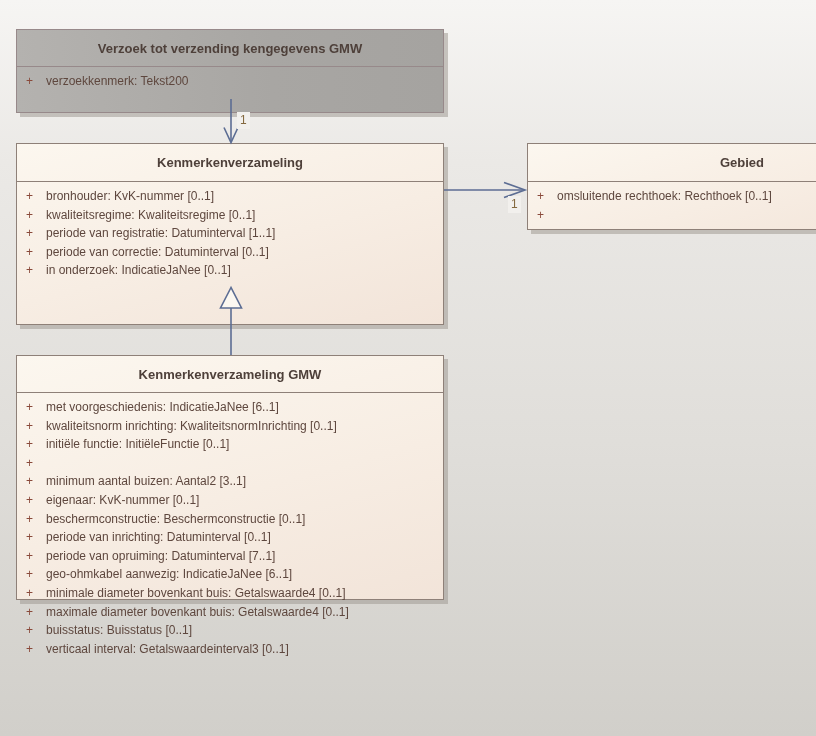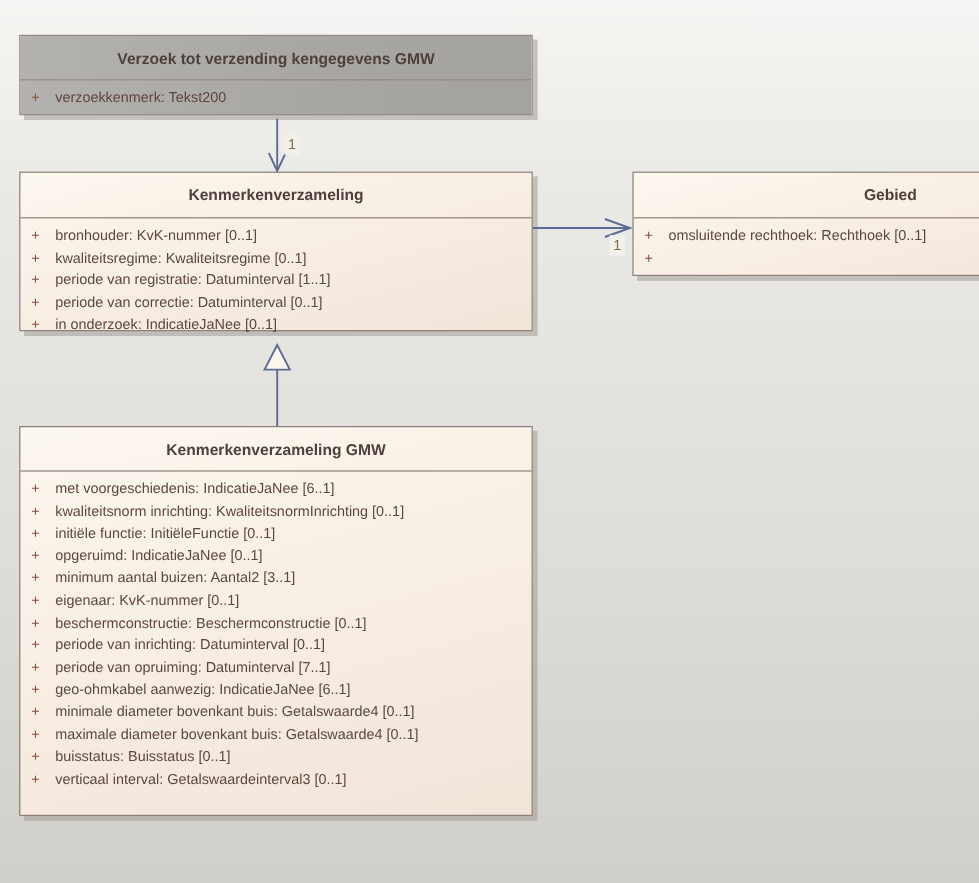--- a/index.html
+++ b/index.html
@@ -45,31 +45,31 @@
   svg.connectors .edge{pointer-events:stroke;}
   .mult{
     position:absolute;z-index:3;
     font-size:12px;color:#84693f;
     background:#f2f0ed;padding:0 3px;line-height:17px;
   }
 </style>
 </head>
 <body>
 
-<div class="class-box gray" style="left:16px;top:29px;width:428px;height:67px;">
+<div class="class-box gray" style="left:16px;top:29px;width:428px;height:84px;">
   <div class="hdr" style="height:37px;">Verzoek tot verzending kengegevens GMW</div>
   <div class="attrs">
       <div class="attr-row">
         <span class="vis">+</span>
         <span>verzoekkenmerk: Tekst200</span>
       </div>
     </div>
 </div>
 
-<div class="class-box cream" style="left:16px;top:143px;width:428px;height:133px;">
+<div class="class-box cream" style="left:16px;top:143px;width:428px;height:182px;">
   <div class="hdr" style="height:38px;">Kenmerkenverzameling</div>
   <div class="attrs">
       <div class="attr-row">
         <span class="vis">+</span>
         <span>bronhouder: KvK-nummer [0..1]</span>
       </div>
       <div class="attr-row">
         <span class="vis">+</span>
         <span>kwaliteitsregime: Kwaliteitsregime [0..1]</span>
       </div>
@@ -94,38 +94,37 @@
       <div class="attr-row">
         <span class="vis">+</span>
         <span>omsluitende rechthoek: Rechthoek [0..1]</span>
       </div>
       <div class="attr-row">
         <span class="vis">+</span>
       </div>
     </div>
 </div>
 
-<div class="class-box cream" style="left:16px;top:355px;width:428px;height:325px;">
+<div class="class-box cream" style="left:16px;top:355px;width:428px;height:245px;">
   <div class="hdr" style="height:37px;">Kenmerkenverzameling GMW</div>
   <div class="attrs">
       <div class="attr-row">
         <span class="vis">+</span>
         <span>met voorgeschiedenis: IndicatieJaNee [6..1]</span>
       </div>
       <div class="attr-row">
         <span class="vis">+</span>
         <span>kwaliteitsnorm inrichting: KwaliteitsnormInrichting [0..1]</span>
       </div>
       <div class="attr-row">
         <span class="vis">+</span>
         <span>initiële functie: InitiëleFunctie [0..1]</span>
       </div>
       <div class="attr-row">
         <span class="vis">+</span>
-        <span>opgeruimd: IndicatieJaNee [0..1]</span>
       </div>
       <div class="attr-row">
         <span class="vis">+</span>
         <span>minimum aantal buizen: Aantal2 [3..1]</span>
       </div>
       <div class="attr-row">
         <span class="vis">+</span>
         <span>eigenaar: KvK-nummer [0..1]</span>
       </div>
       <div class="attr-row">

